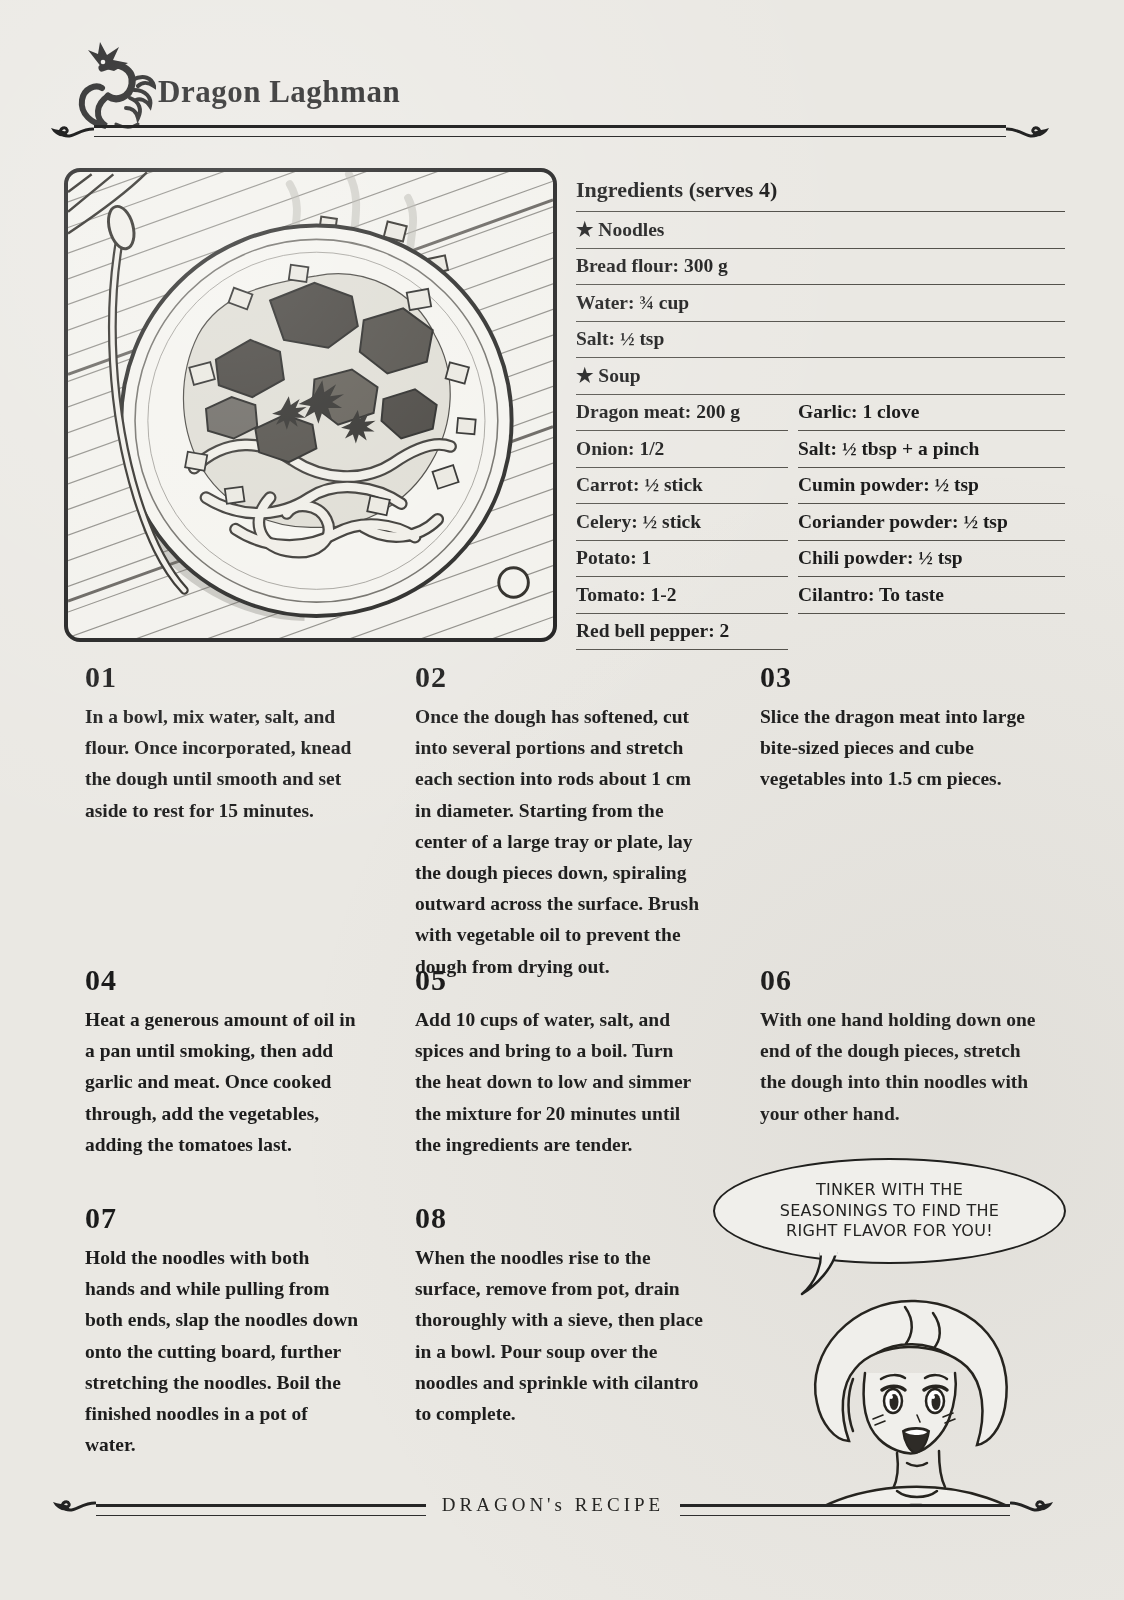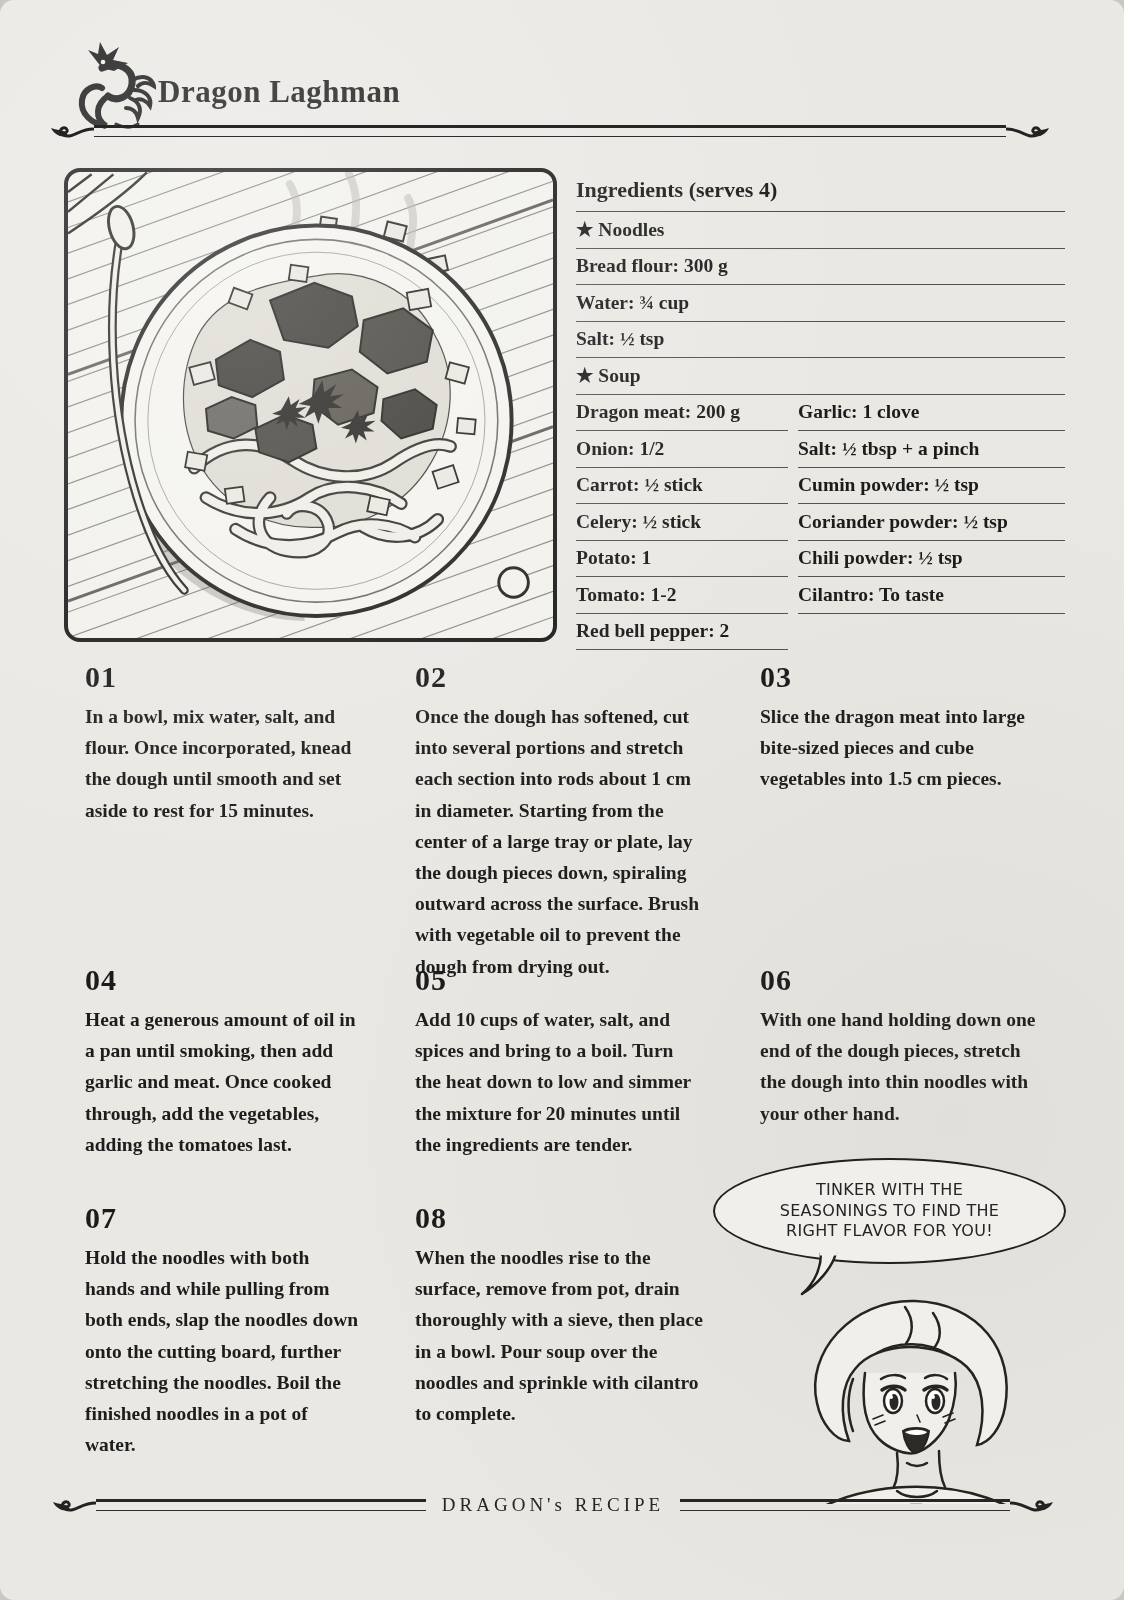--- a/index.html
+++ b/index.html
@@ -1,19 +1,19 @@
 <!DOCTYPE html>
 <html><head>
 <meta charset="utf-8">
 <style>
   html,body{margin:0;padding:0;background:#c9c7c2;}
   .page{
     position:relative;width:1124px;height:1600px;margin:0 auto;
     background:#eae8e3;overflow:hidden;
-    font-family:"Liberation Serif","DejaVu Serif",serif;color:#1b1b1b;border-radius:14px;
+    font-family:"Liberation Serif","DejaVu Serif",serif;color:#1b1b1b;
   }
   .page::after{content:"";position:absolute;inset:0;pointer-events:none;
     background:radial-gradient(circle at 20% 15%,rgba(255,255,255,.25),transparent 40%),
                radial-gradient(circle at 85% 70%,rgba(120,115,105,.08),transparent 45%);}
   
   .dragon-icon{position:absolute;left:72px;top:40px;width:84px;height:92px;}
   .page-title{position:absolute;left:158px;top:74px;font-size:31px;font-weight:700;letter-spacing:.5px;}
   .header-rule{position:absolute;left:50px;top:120px;width:1000px;display:flex;align-items:center;z-index:2;}
   .rule-line{flex:1;height:8px;border-top:3.5px solid #262626;border-bottom:1.5px solid #2e2e2e;}
   .curl{width:44px;height:22px;flex:0 0 auto;}
@@ -40,21 +40,21 @@
   .step-text{font-size:19.5px;font-weight:700;line-height:1.6;color:#1d1d1d;}
   
   .bubble{position:absolute;left:713px;top:1158px;width:349px;height:102px;z-index:3;
     border:2.5px solid #20201e;border-radius:50%;background:#f0efeb;
     display:flex;align-items:center;justify-content:center;}
   .bubble-text{font-family:"DejaVu Sans","Liberation Sans",sans-serif;font-size:16px;
     line-height:1.28;letter-spacing:.3px;text-align:center;max-width:258px;color:#242422;}
   .bubble-tail{position:absolute;left:798px;top:1252px;width:52px;height:46px;z-index:4;}
   .girl{position:absolute;left:757px;top:1283px;width:313px;height:221px;overflow:hidden;z-index:2;}
   
-  .footer-rule{position:absolute;left:52px;top:1494px;width:1002px;display:flex;align-items:center;z-index:6;}
+  .footer-rule{position:absolute;left:52px;top:1494px;width:1002px;display:flex;align-items:flex-end;z-index:6;}
   .footer-label{margin:0 16px;font-size:19px;letter-spacing:4px;color:#262624;white-space:nowrap;}
 </style>
 </head>
 <body>
 
 <div class="page">
 
   <svg class="dragon-icon" viewBox="0 0 84 92">
     <g fill="none" stroke="#181818" stroke-linecap="round">
       <path d="M30,28 C48,20 62,30 60,44 C58,58 44,62 36,56" stroke-width="7"></path>

